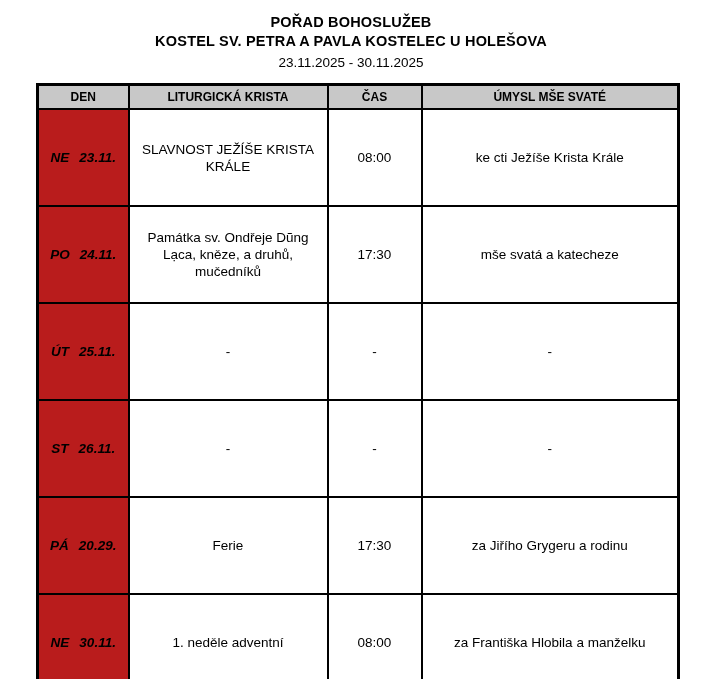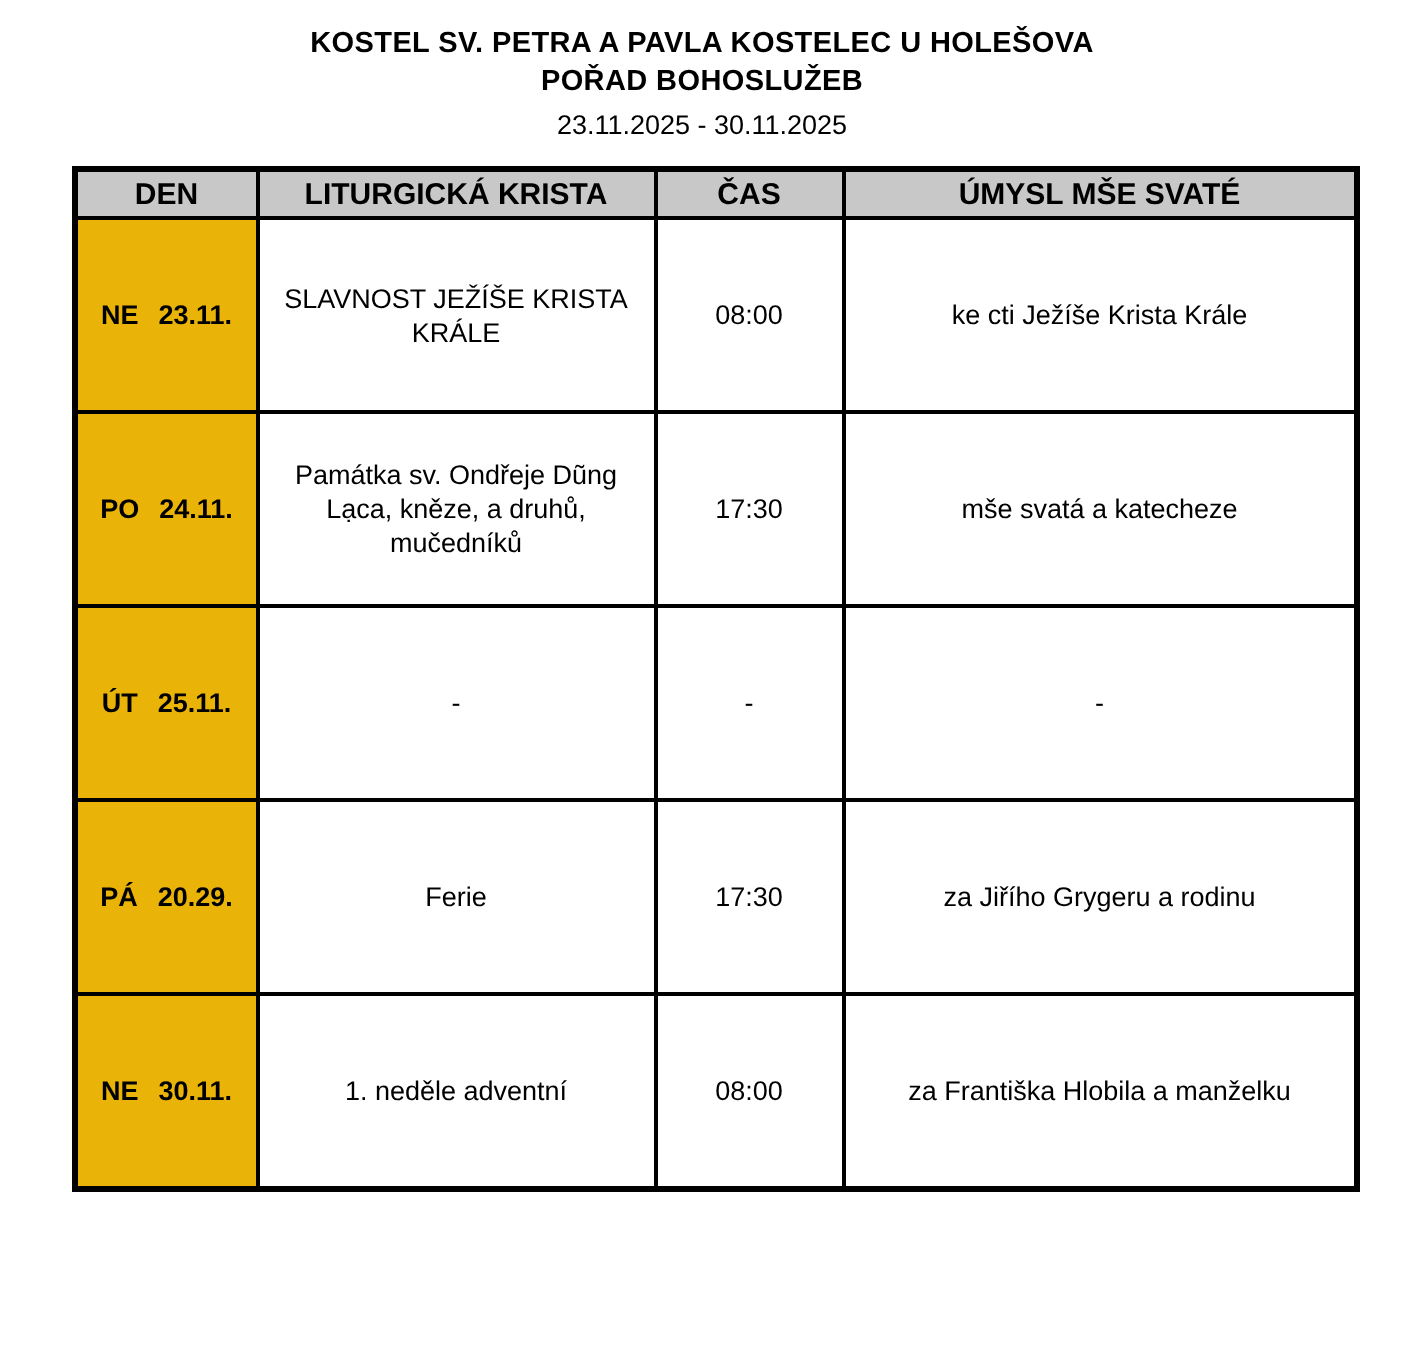--- a/index.html
+++ b/index.html
@@ -15,41 +15,41 @@
   table.schedule{
     border-collapse:collapse;table-layout:fixed;
     width:641px;margin:11px 0 0 36px;
     border:3px solid #000;
   }
   col.c-day{width:91px;}
   col.c-feast{width:199px;}
   col.c-time{width:94px;}
   col.c-int{width:257px;}
   th{
-    background:#c8c8c8;font-weight:bold;font-size:15px;
+    background:#c8c8c8;font-weight:bold;font-size:12px;
     border:2px solid #000;height:20px;padding:1px 2px;text-align:center;
   }
   td{
     border:2px solid #000;font-size:13.5px;line-height:17px;
     text-align:center;vertical-align:middle;height:65px;padding:2px 10px;
     overflow:hidden;
   }
   td.day{
-    background:#eab308;font-weight:bold;white-space:nowrap;padding:2px 2px;
+    background:#b91c1c;font-weight:bold;white-space:nowrap;padding:2px 2px;font-style:italic;
   }
   td.day .abbrev{margin-right:10px;}
   td.feast{padding:15px 4px;}
 </style>
 </head>
 <body>
 
 <div class="page">
   <div class="title-block">
+    <div class="title-line">POŘAD BOHOSLUŽEB</div>
     <div class="title-line">KOSTEL SV. PETRA A PAVLA KOSTELEC U HOLEŠOVA</div>
-    <div class="title-line">POŘAD BOHOSLUŽEB</div>
     <div class="date-line">23.11.2025 - 30.11.2025</div>
   </div>
 
   <table class="schedule">
     <colgroup>
       <col class="c-day">
         <col class="c-feast">
         <col class="c-time">
         <col class="c-int">
     </colgroup>
@@ -74,20 +74,26 @@
         <td class="time">17:30</td>
         <td class="intention">mše svatá a katecheze</td>
       </tr>
       <tr>
         <td class="day"><span class="abbrev">ÚT</span><span>25.11.</span></td>
         <td class="feast">-</td>
         <td class="time">-</td>
         <td class="intention">-</td>
       </tr>
       <tr>
+        <td class="day"><span class="abbrev">ST</span><span>26.11.</span></td>
+        <td class="feast">-</td>
+        <td class="time">-</td>
+        <td class="intention">-</td>
+      </tr>
+      <tr>
         <td class="day"><span class="abbrev">PÁ</span><span>20.29.</span></td>
         <td class="feast">Ferie</td>
         <td class="time">17:30</td>
         <td class="intention">za Jiřího Grygeru a rodinu</td>
       </tr>
       <tr>
         <td class="day"><span class="abbrev">NE</span><span>30.11.</span></td>
         <td class="feast">1. neděle adventní</td>
         <td class="time">08:00</td>
         <td class="intention">za Františka Hlobila a manželku</td>

